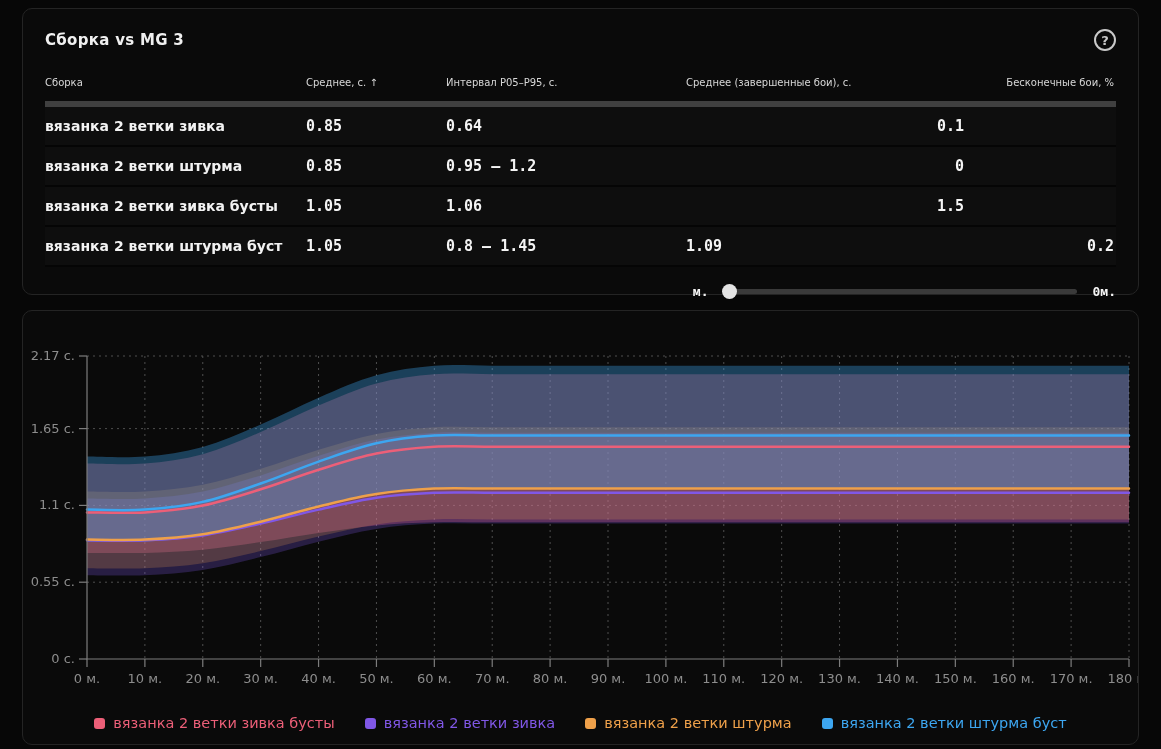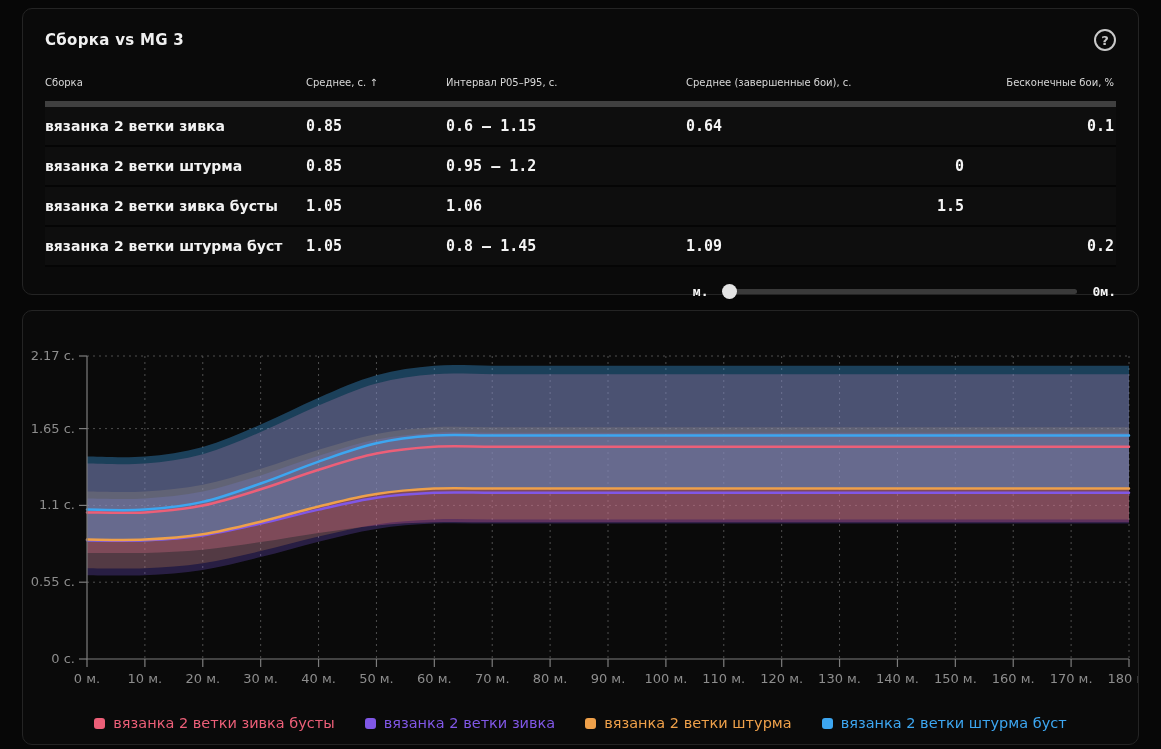--- a/index.html
+++ b/index.html
@@ -61,21 +61,20 @@
       <div>Сборка</div>
       <div>Среднее, с. ↑</div>
       <div>Интервал P05–P95, с.</div>
       <div>Среднее (завершенные бои), с.</div>
       <div class="col-last">Бесконечные бои, %</div>
     </div>
   <div id="table-body">
       <div class="grid-row trow">
         <div class="cell-name">вязанка 2 ветки зивка</div>
         <div class="num">0.85</div>
-        <div class="num">0.6 – 1.15</div>
         <div class="num">0.64</div>
         <div class="num col-last">0.1</div>
       </div>
       <div class="grid-row trow">
         <div class="cell-name">вязанка 2 ветки штурма</div>
         <div class="num">0.85</div>
         <div class="num">0.95 – 1.2</div>
         <div class="num col-last">0</div>
       </div>
       <div class="grid-row trow">

